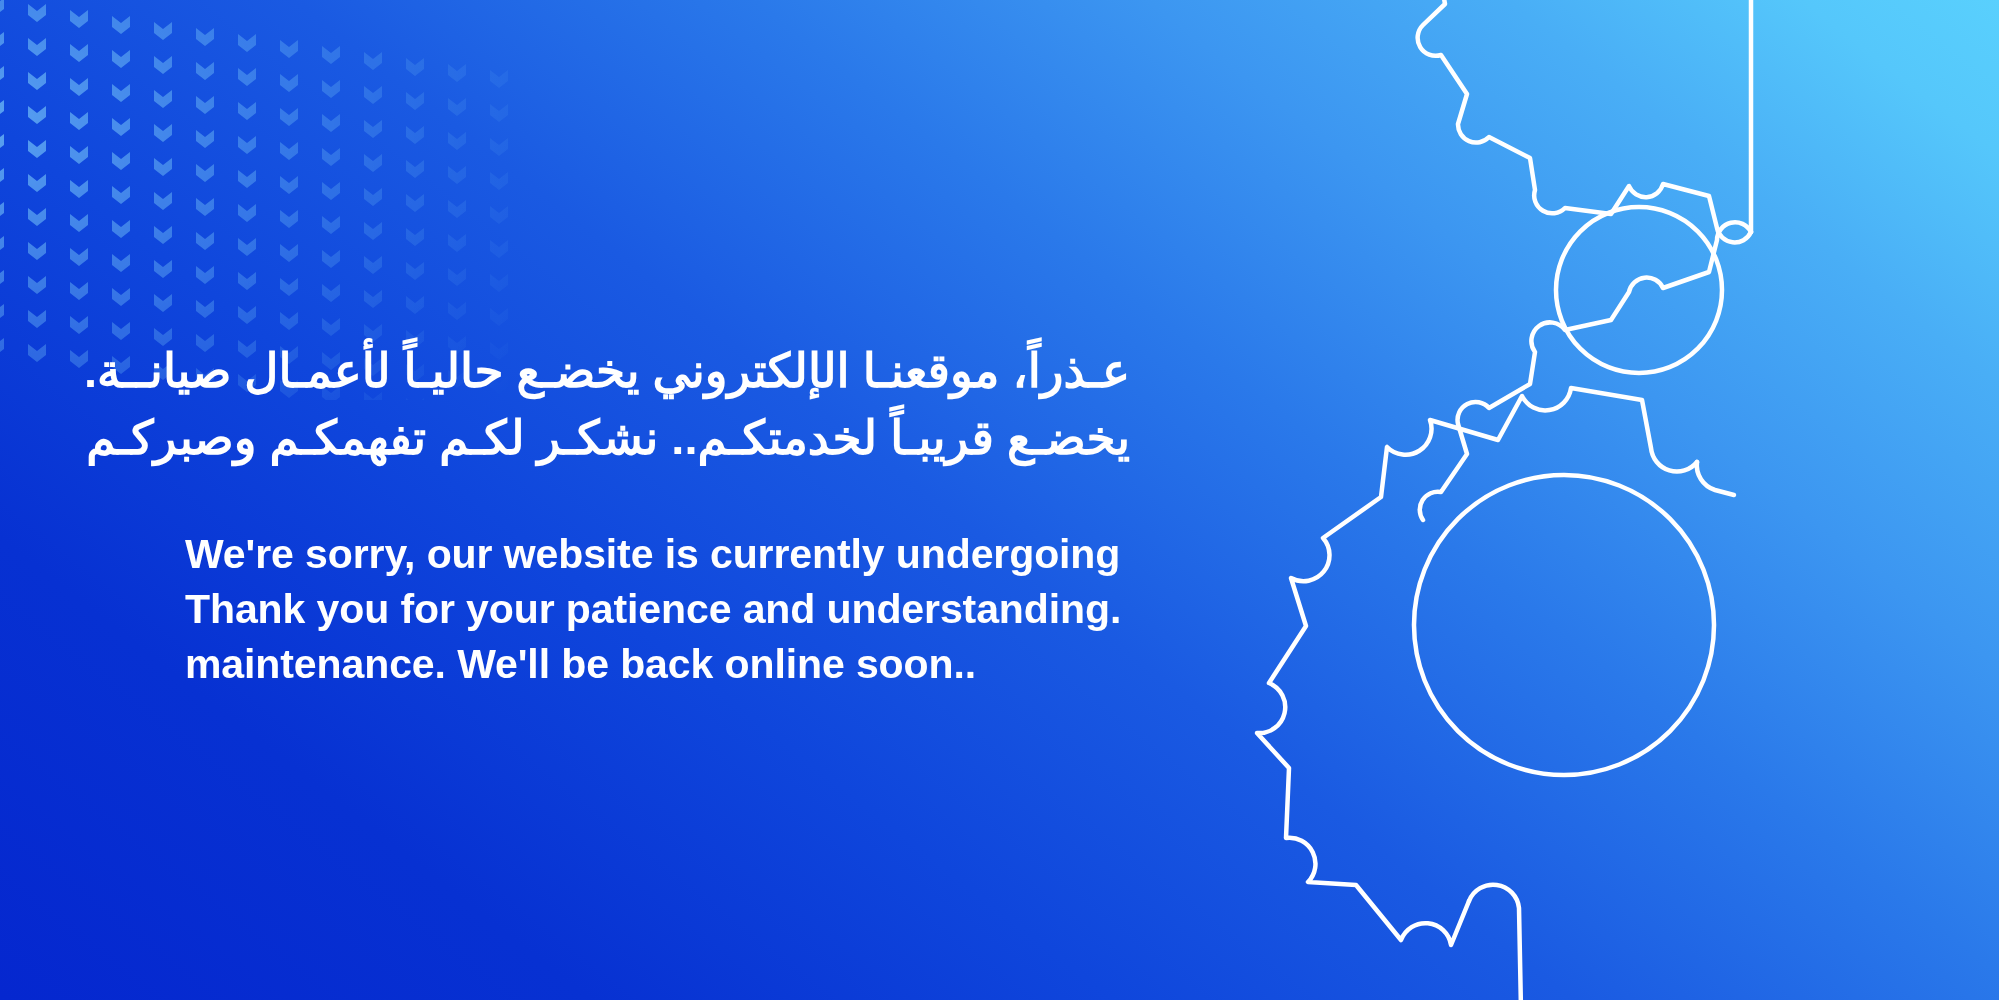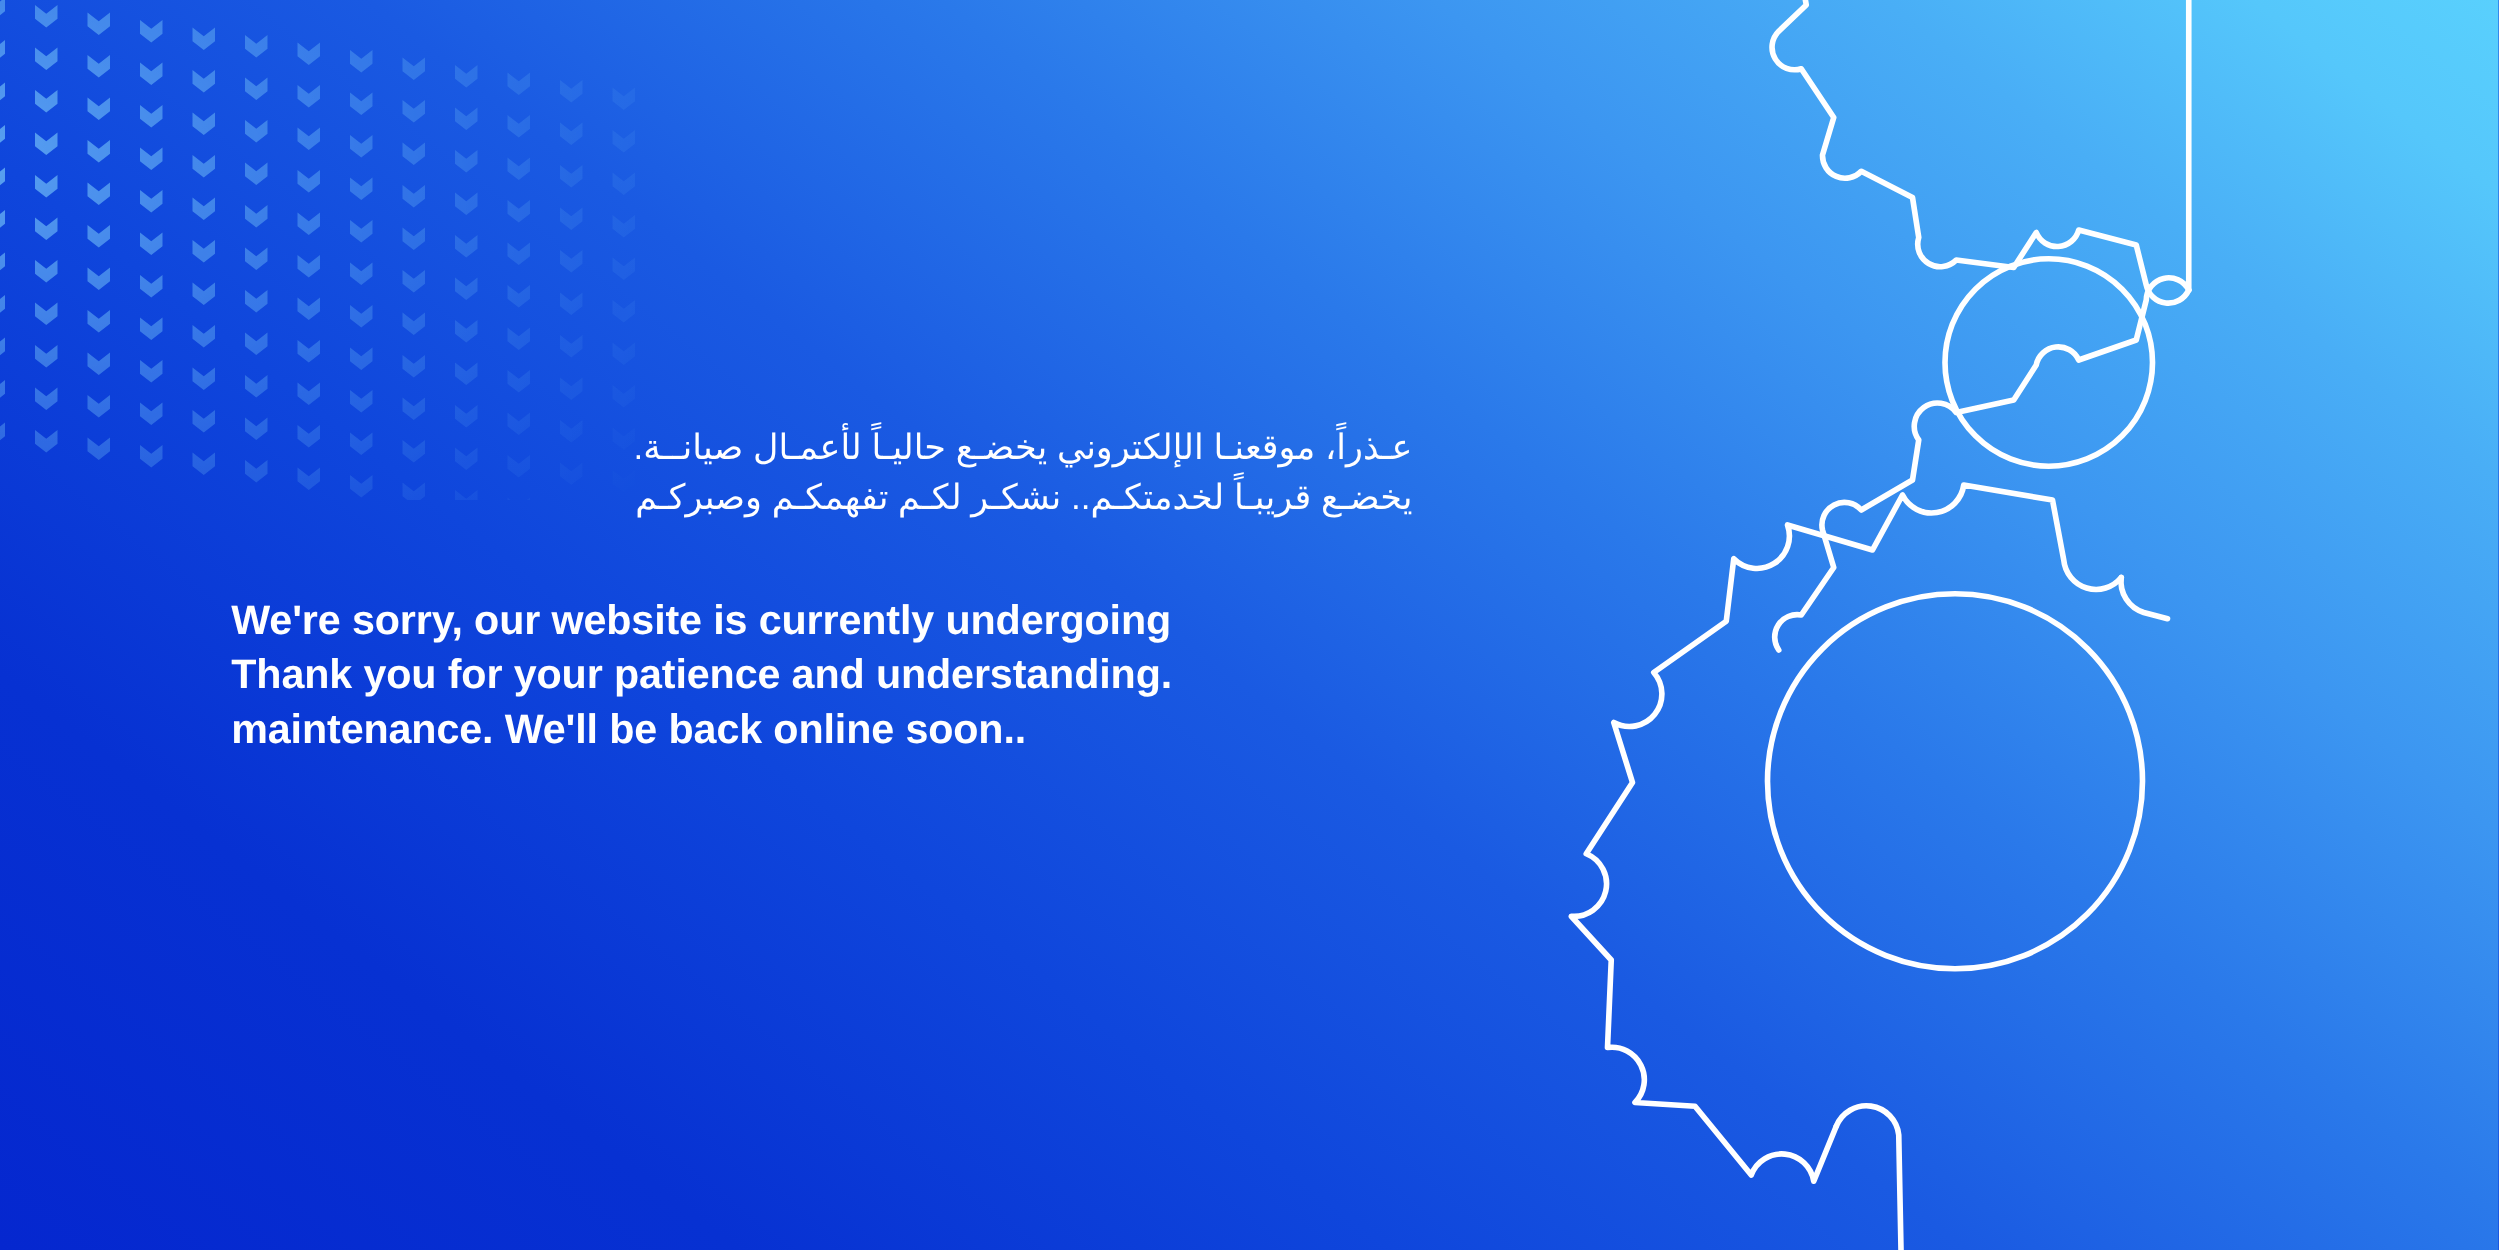--- a/index.html
+++ b/index.html
@@ -52,32 +52,32 @@
   #message-block {
     position: absolute;
     left: 185px;
     top: 338px;
     width: 960px;
   }
   .arabic-block {
     direction: rtl;
     text-align: right;
     color: #ffffff;
-    font-size: 28px;
+    font-size: 47px;
     line-height: 1.42;
-    font-weight: 400;
+    font-weight: 700;
     letter-spacing: 0.2px;
     width: 945px;
   }
   .arabic-line { display: block; white-space: nowrap; }
 
   .english-block {
     margin-top: 56px;
     color: #ffffff;
-    font-size: 33px;
+    font-size: 41px;
     line-height: 1.33;
     font-weight: 700;
     letter-spacing: -0.1px;
   }
   .english-line { display: block; white-space: nowrap; }
 </style>
 </head>
 <body>
 
 <div id="page">

